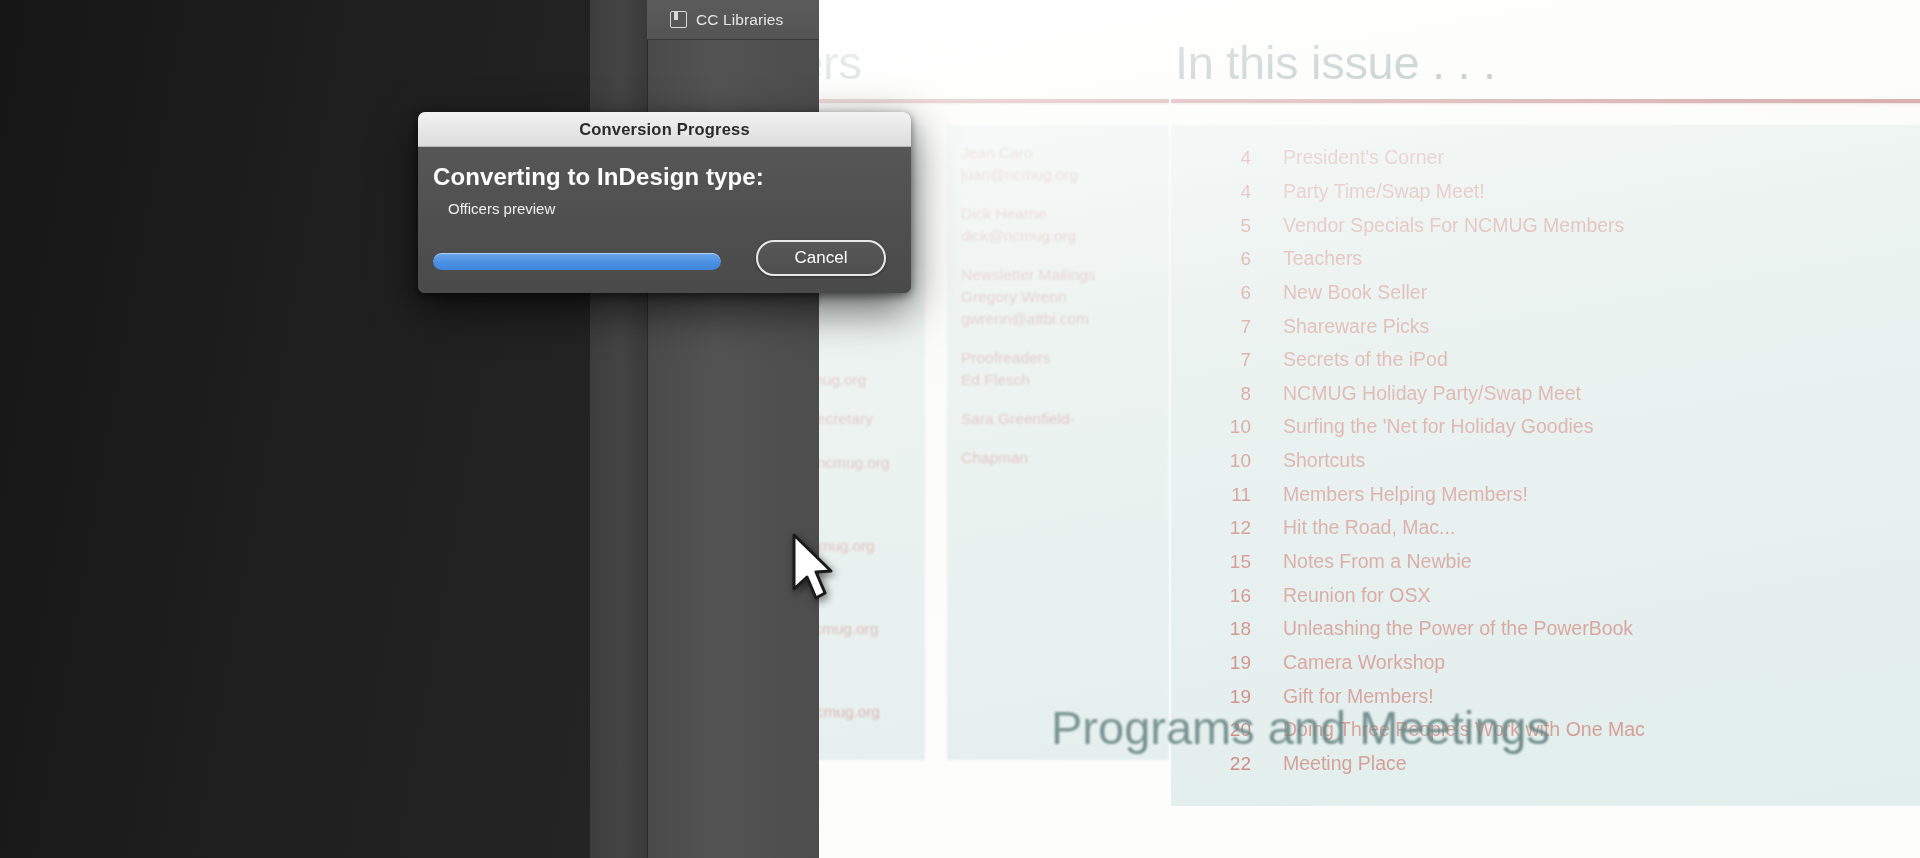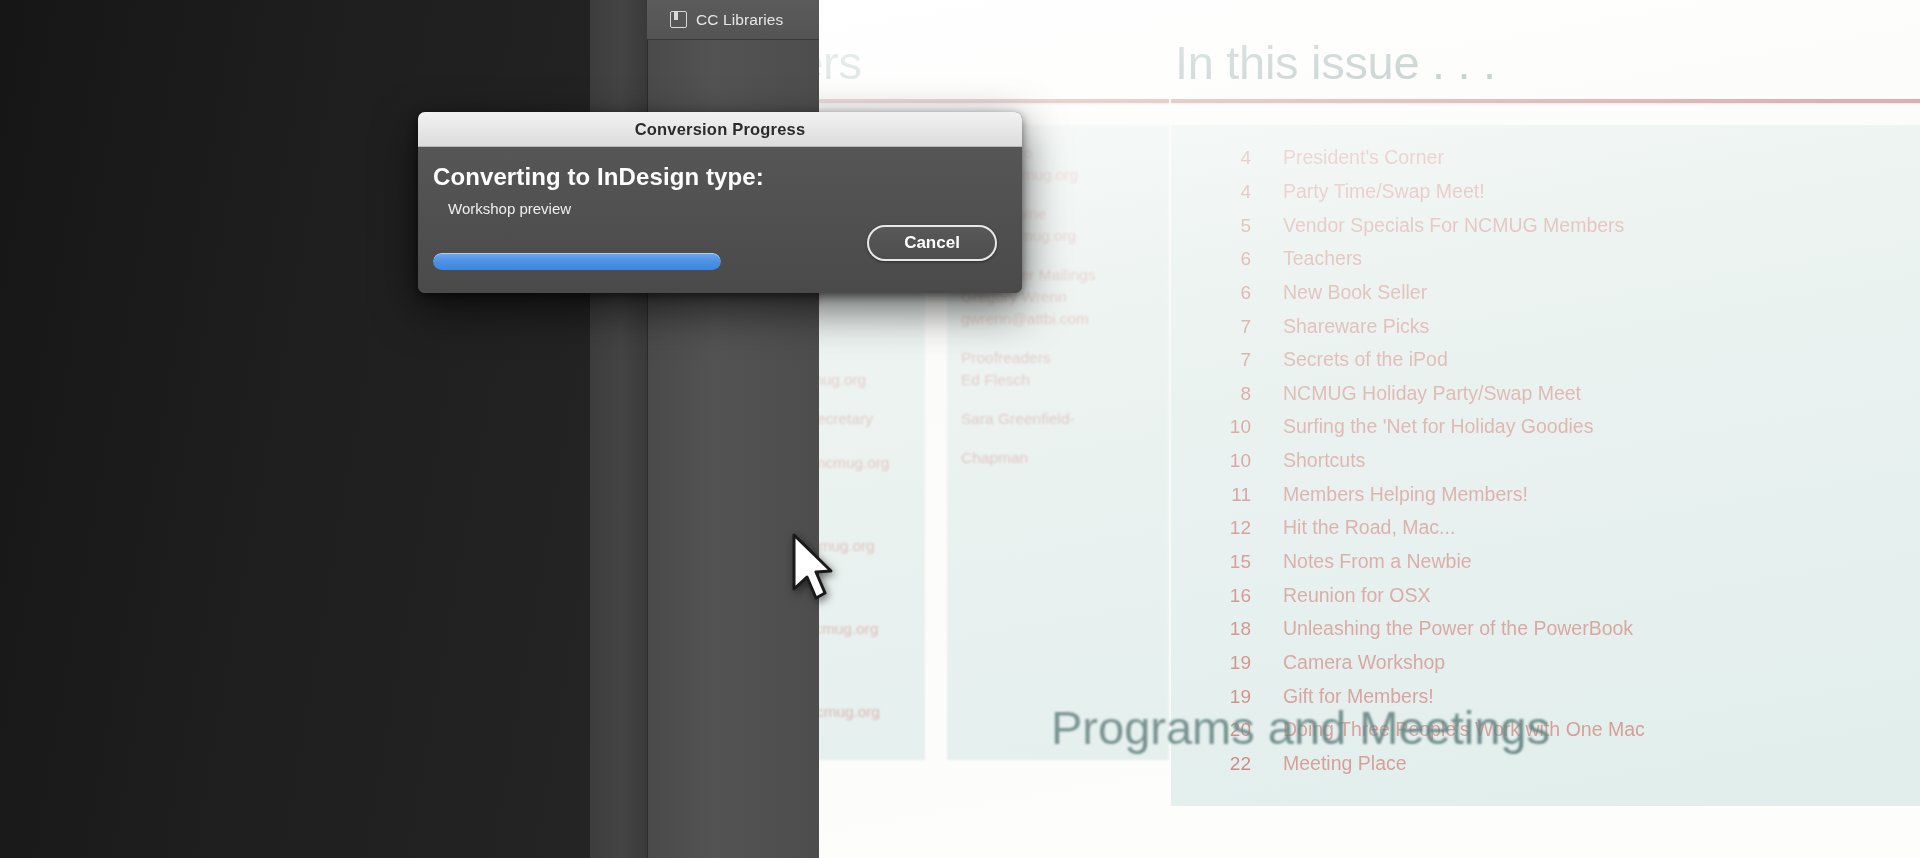--- a/index.html
+++ b/index.html
@@ -117,21 +117,21 @@
     font-size:47px; color:#1d4f4c; white-space:nowrap;
     opacity:.92;
   }
 
   
   .blurry { filter:blur(1.15px) saturate(.92); }
   .blurry-soft { filter:blur(.5px); }
 
   
   #modal {
-    position:absolute; left:418px; top:112px; width:604px; height:181px;
+    position:absolute; left:418px; top:112px; width:493px; height:181px;
     border-radius:7px;
     box-shadow:0 16px 44px rgba(0,0,0,.62), 0 3px 10px rgba(0,0,0,.5);
     overflow:hidden;
     background:#535353;
   }
   #modal .titlebar {
     height:35px;
     background:linear-gradient(180deg,#f2f2f2 0%,#e7e7e7 52%,#dcdcdc 100%);
     border-bottom:1px solid #b9b9b9;
     display:flex; align-items:center; justify-content:center;
@@ -156,25 +156,25 @@
     background:#5e5e5e; border-radius:9px;
     box-shadow:inset 0 1px 2px rgba(0,0,0,.35);
     overflow:hidden;
   }
   #modal .progress-fill {
     height:100%; border-radius:9px;
     background:linear-gradient(180deg,#6fa8ee 0%,#4a90e2 55%,#3f85dc 100%);
     box-shadow:inset 0 1px 0 rgba(255,255,255,.45);
   }
   #modal .cancel-btn {
-    position:absolute; right:25px; top:78px;
+    position:absolute; right:25px; top:93px;
     width:130px; height:36px; border-radius:18px;
     background:linear-gradient(180deg,#585858 0%,#4e4e4e 100%);
     border:2px solid #e8e8e8;
-    color:#ffffff; font-size:17px; font-weight:bold;
+    color:#ffffff; font-size:17px; font-weight:normal;
     display:flex; align-items:center; justify-content:center;
     cursor:pointer;
     box-shadow:0 1px 3px rgba(0,0,0,.4);
   }
 
   
   #cursor {
     position:absolute; left:790px; top:533px;
     width:44px; height:70px;
     filter:drop-shadow(2px 3px 4px rgba(0,0,0,.55));
@@ -356,21 +356,21 @@
     </div>
     <div class="page-sheen"></div>
   </div>
 
   <div id="modal">
     <div class="titlebar">
       <span class="title">Conversion Progress</span>
     </div>
     <div class="body">
       <div class="line1">Converting to InDesign type:</div>
-      <div class="line2">Workshop preview</div>
+      <div class="line2">Officers preview</div>
 
       <div class="progress-track">
         <div class="progress-fill" id="progress-fill" style="width: 100%;"></div>
       </div>
 
       <div class="cancel-btn">
         <span>Cancel</span>
       </div>
     </div>
   </div>

